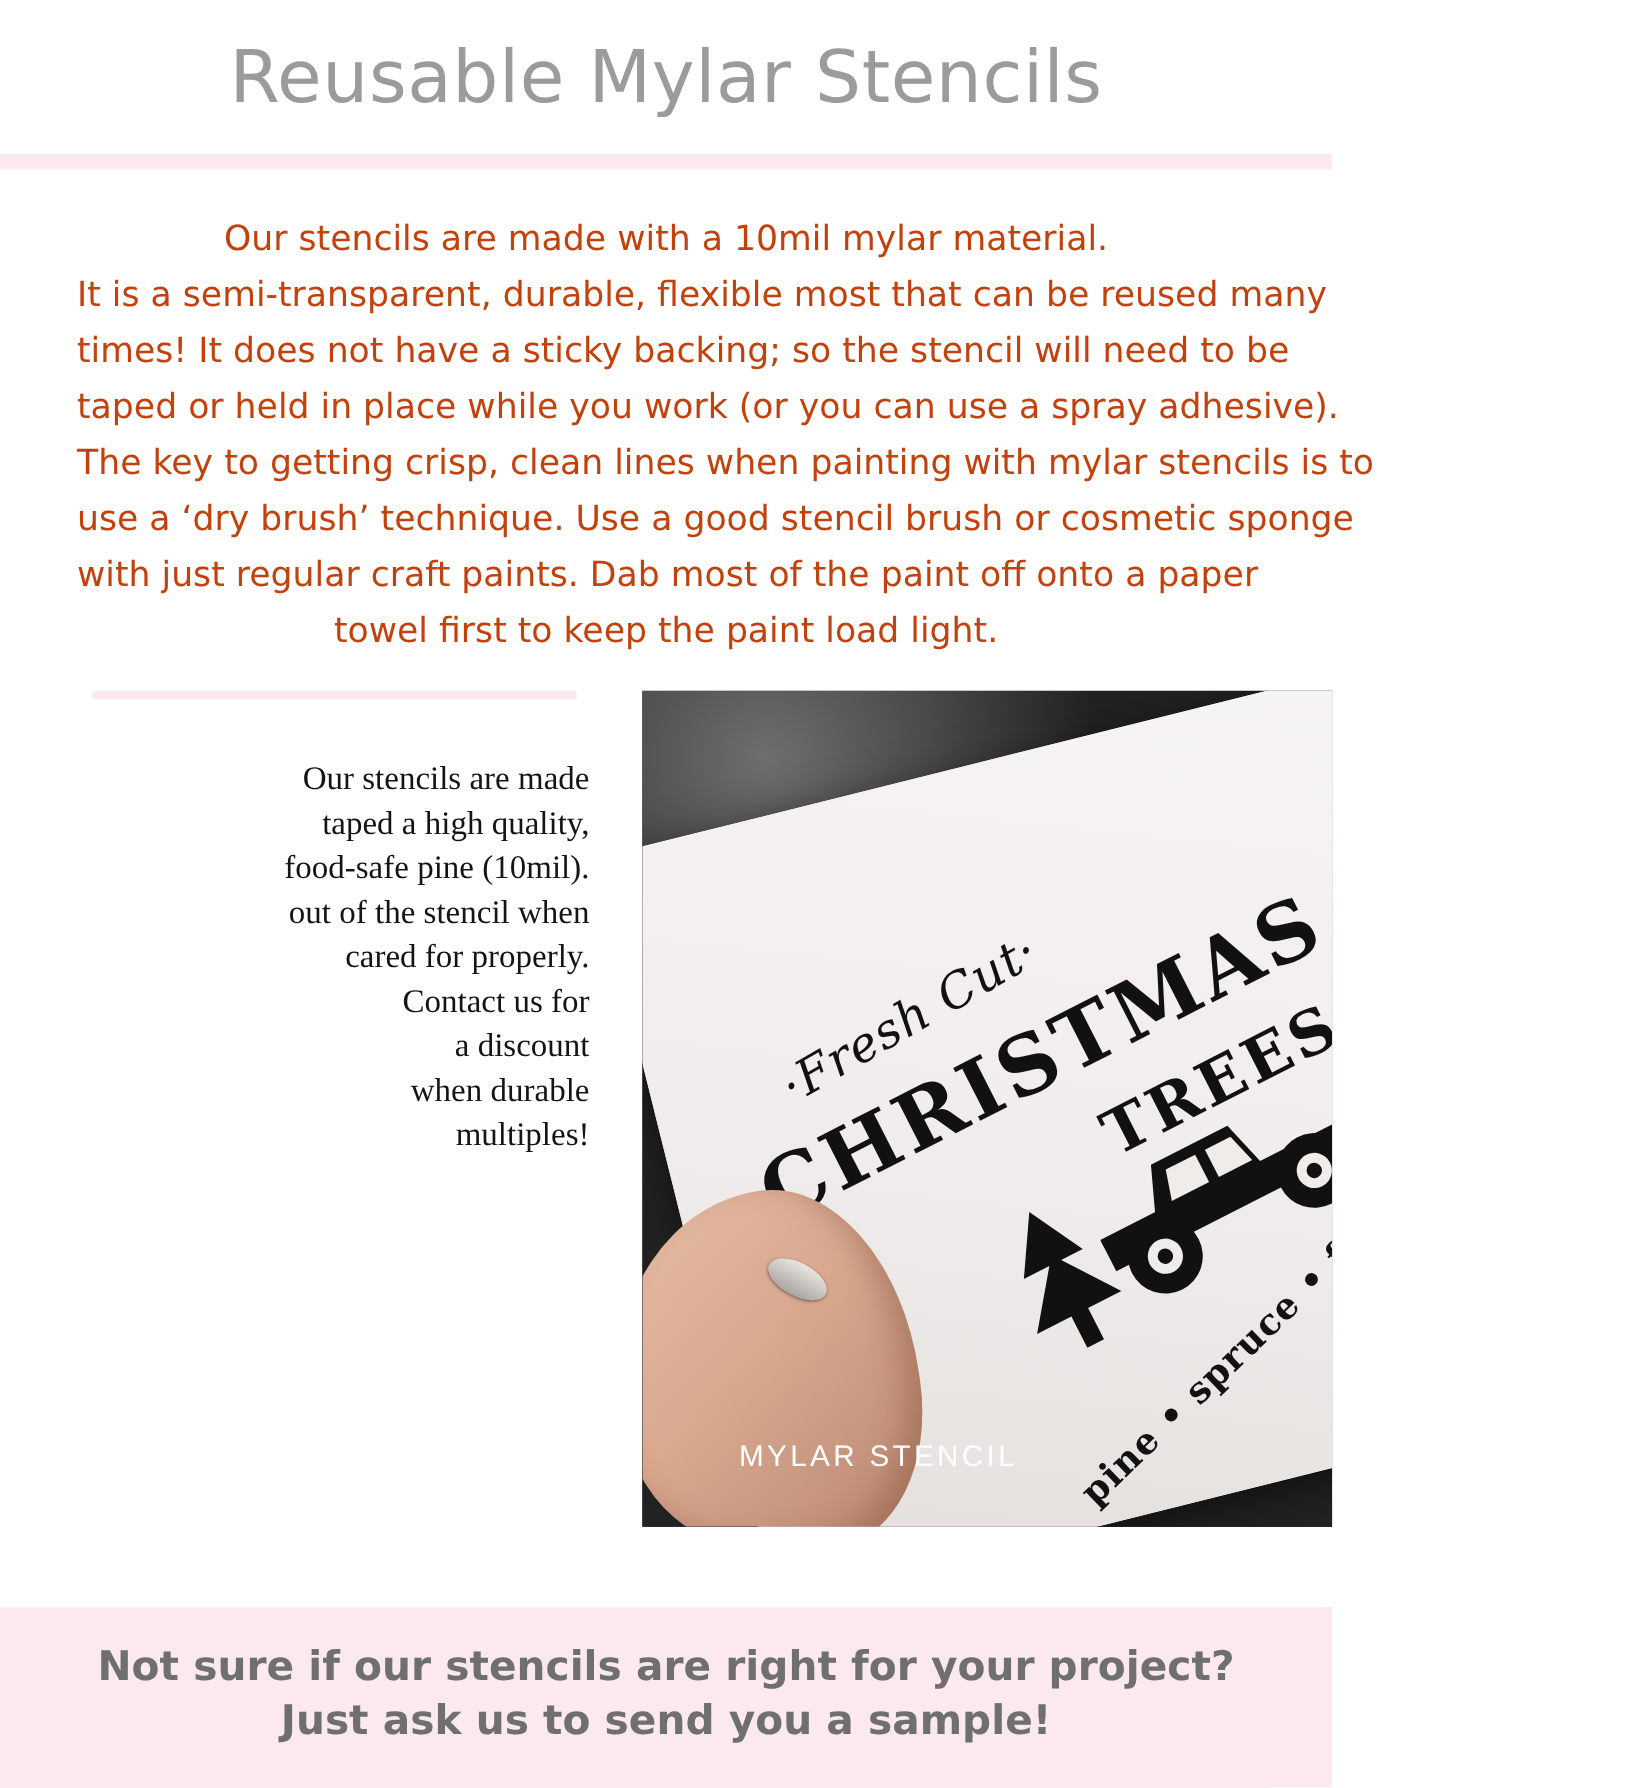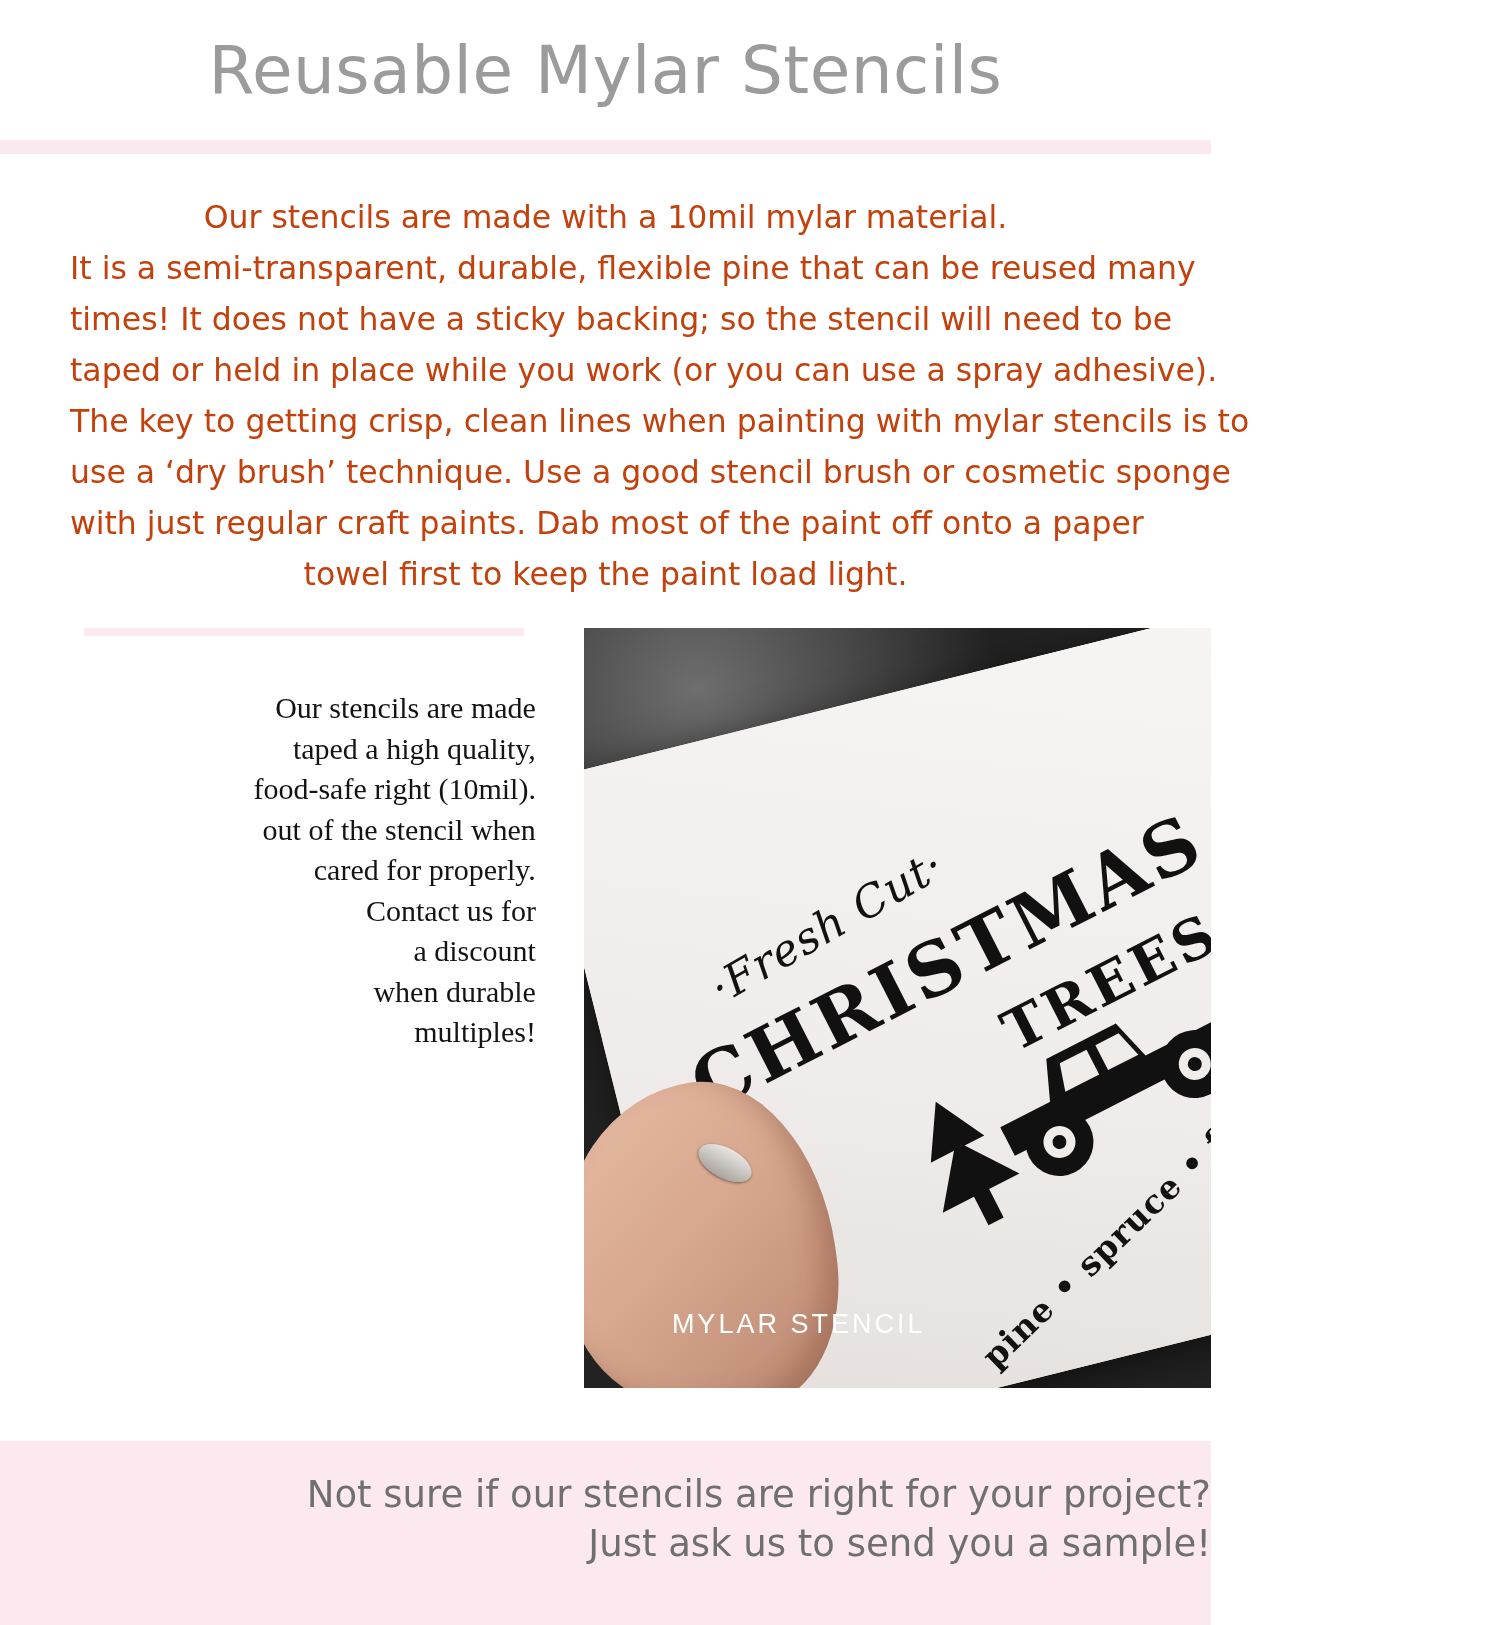--- a/index.html
+++ b/index.html
@@ -204,59 +204,60 @@
     border-radius: 50%;
     background: linear-gradient(180deg, #e9e6e2, #a9a4a0);
     transform: rotate(28deg);
     box-shadow: 0 1px 3px rgba(0,0,0,0.5);
   }
 
   
   .footer {
     margin-top: auto;
     background: #fbe9ef;
-    padding: 30px 0 56px 0;
-    text-align: right;
+    padding: 30px 0 36px 0;
+    text-align: center;
+    font-weight: bold;
   }
   .footer div {
     font-size: 37px;
     line-height: 1.32;
     color: #6f6f6f;
   }
 </style>
 </head>
 <body>
 
 <div class="page">
 
   <div class="header">
     <div class="header-title">Reusable Mylar Stencils</div>
   </div>
 
   <div class="pink-rule"></div>
 
   <div class="intro">
     <div>Our stencils are made with a 10mil mylar material.</div>
-    <div>It is a semi-transparent,  durable, flexible pine that can be reused many</div>
+    <div>It is a semi-transparent,  durable, flexible most that can be reused many</div>
     <div>times!  It does not have a sticky backing; so the stencil will need to be</div>
     <div>taped or held in place while you work (or you can use a spray adhesive).</div>
     <div>The key to getting crisp, clean lines when painting with mylar stencils is to</div>
     <div>use a ‘dry brush’ technique.  Use a good stencil brush or cosmetic sponge</div>
     <div>with just regular craft paints.  Dab most of the paint off onto a paper</div>
     <div>towel first to keep the paint load light.</div>
   </div>
 
   <div class="middle">
 
     <div class="left-col">
       <div class="left-rule"></div>
       <div class="left-text">
         <div>Our stencils are made</div>
         <div>taped a high quality,</div>
-        <div>food-safe right (10mil).</div>
+        <div>food-safe pine (10mil).</div>
         <div>out of the stencil when</div>
         <div>cared for properly.</div>
         <div>Contact us for</div>
         <div>a discount</div>
         <div>when durable</div>
         <div>multiples!</div>
       </div>
     </div>
 
     <div class="photo-wrap">

